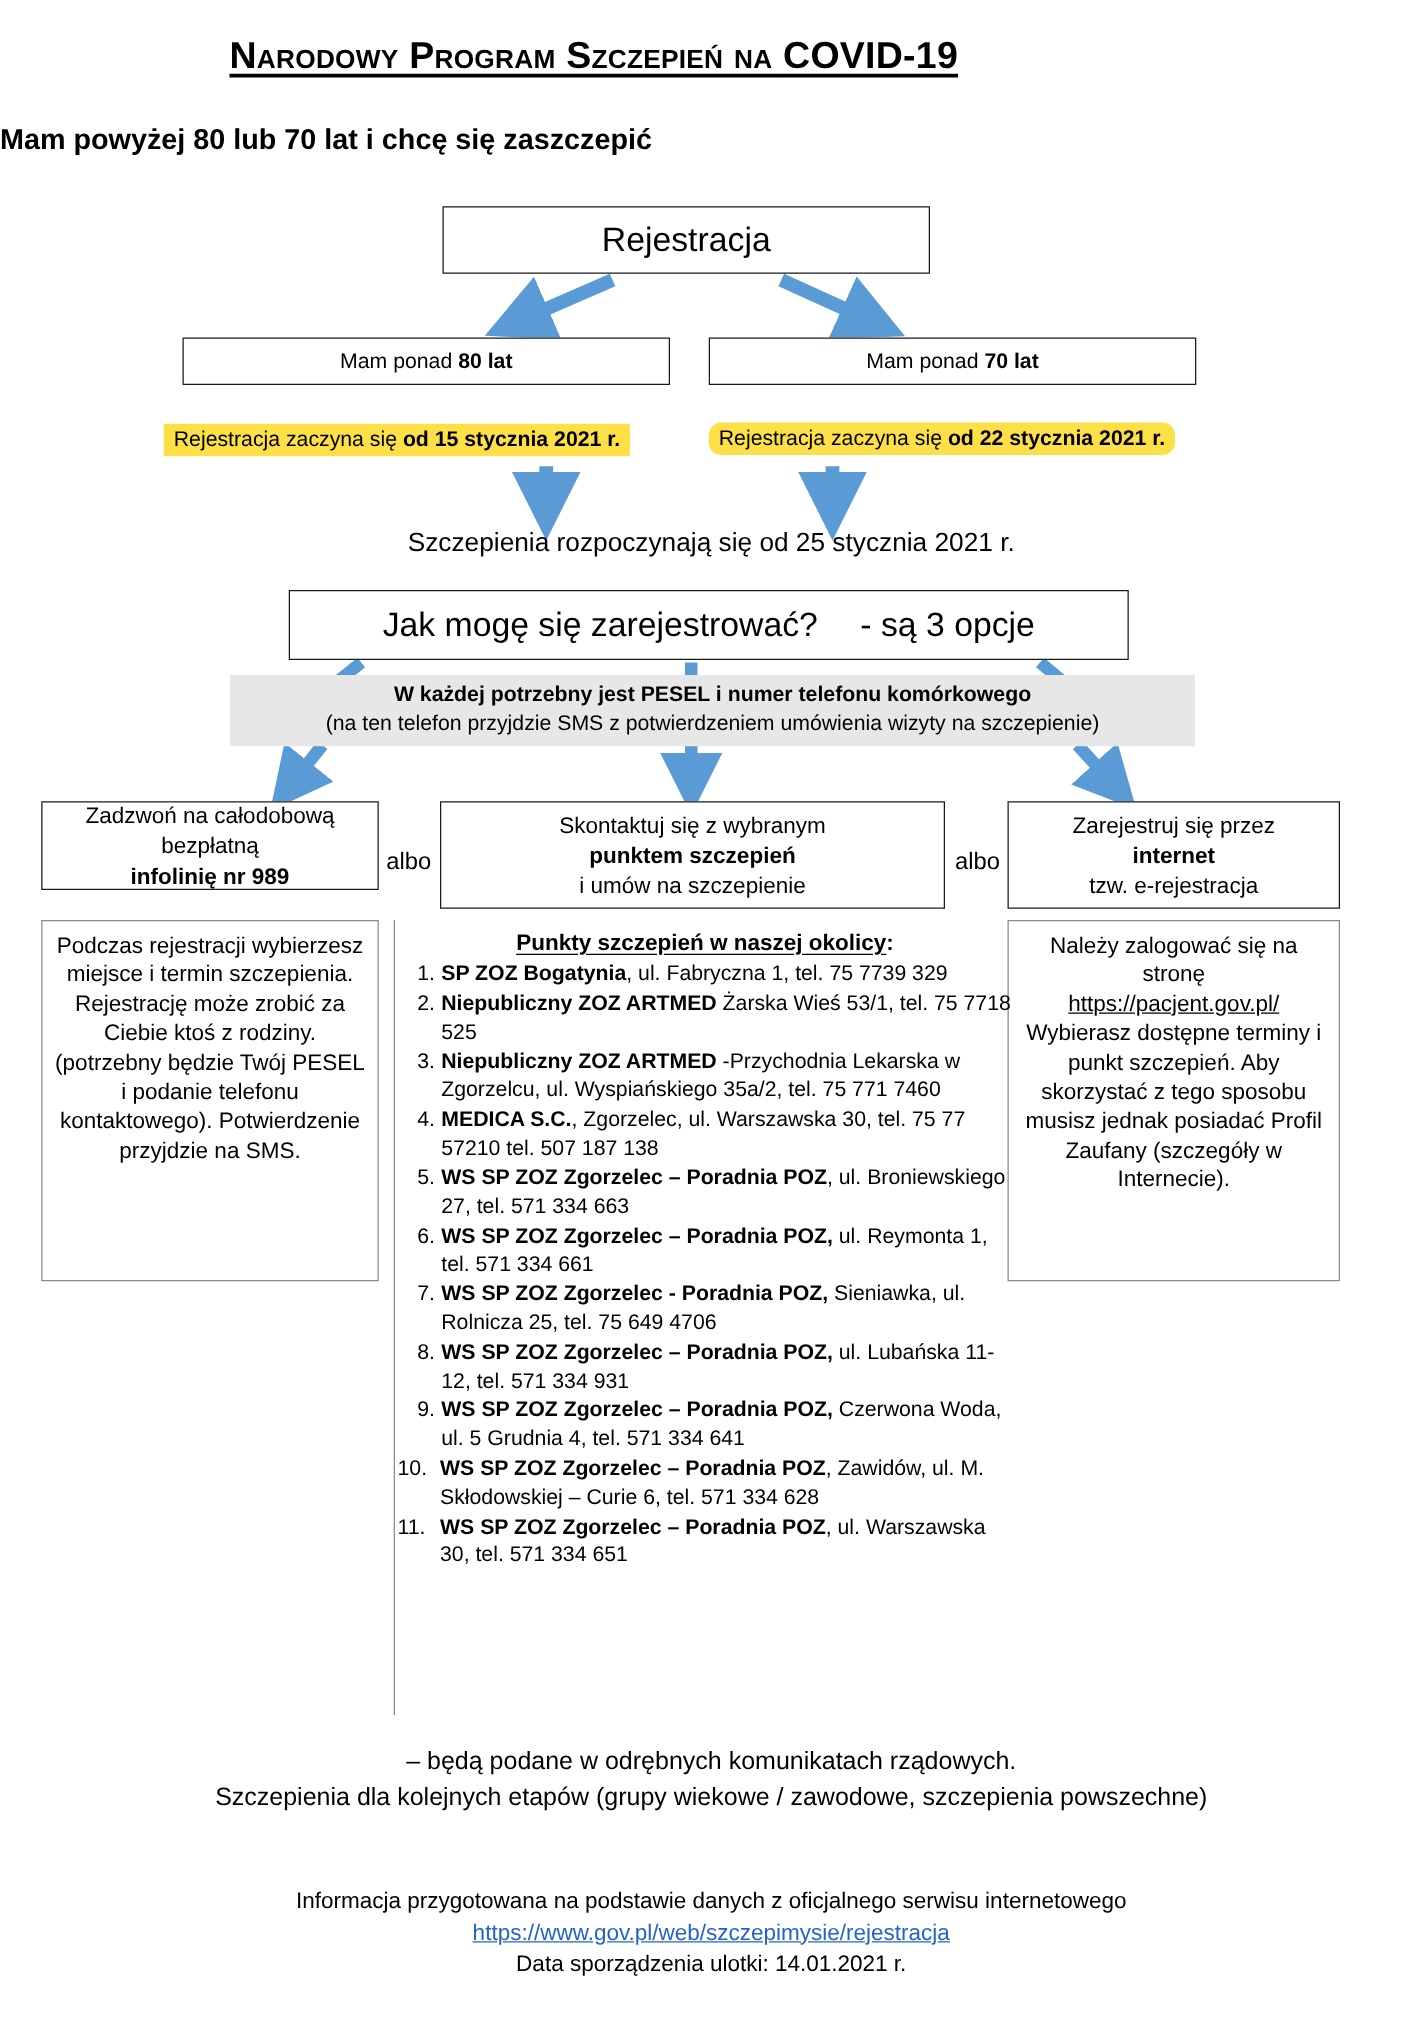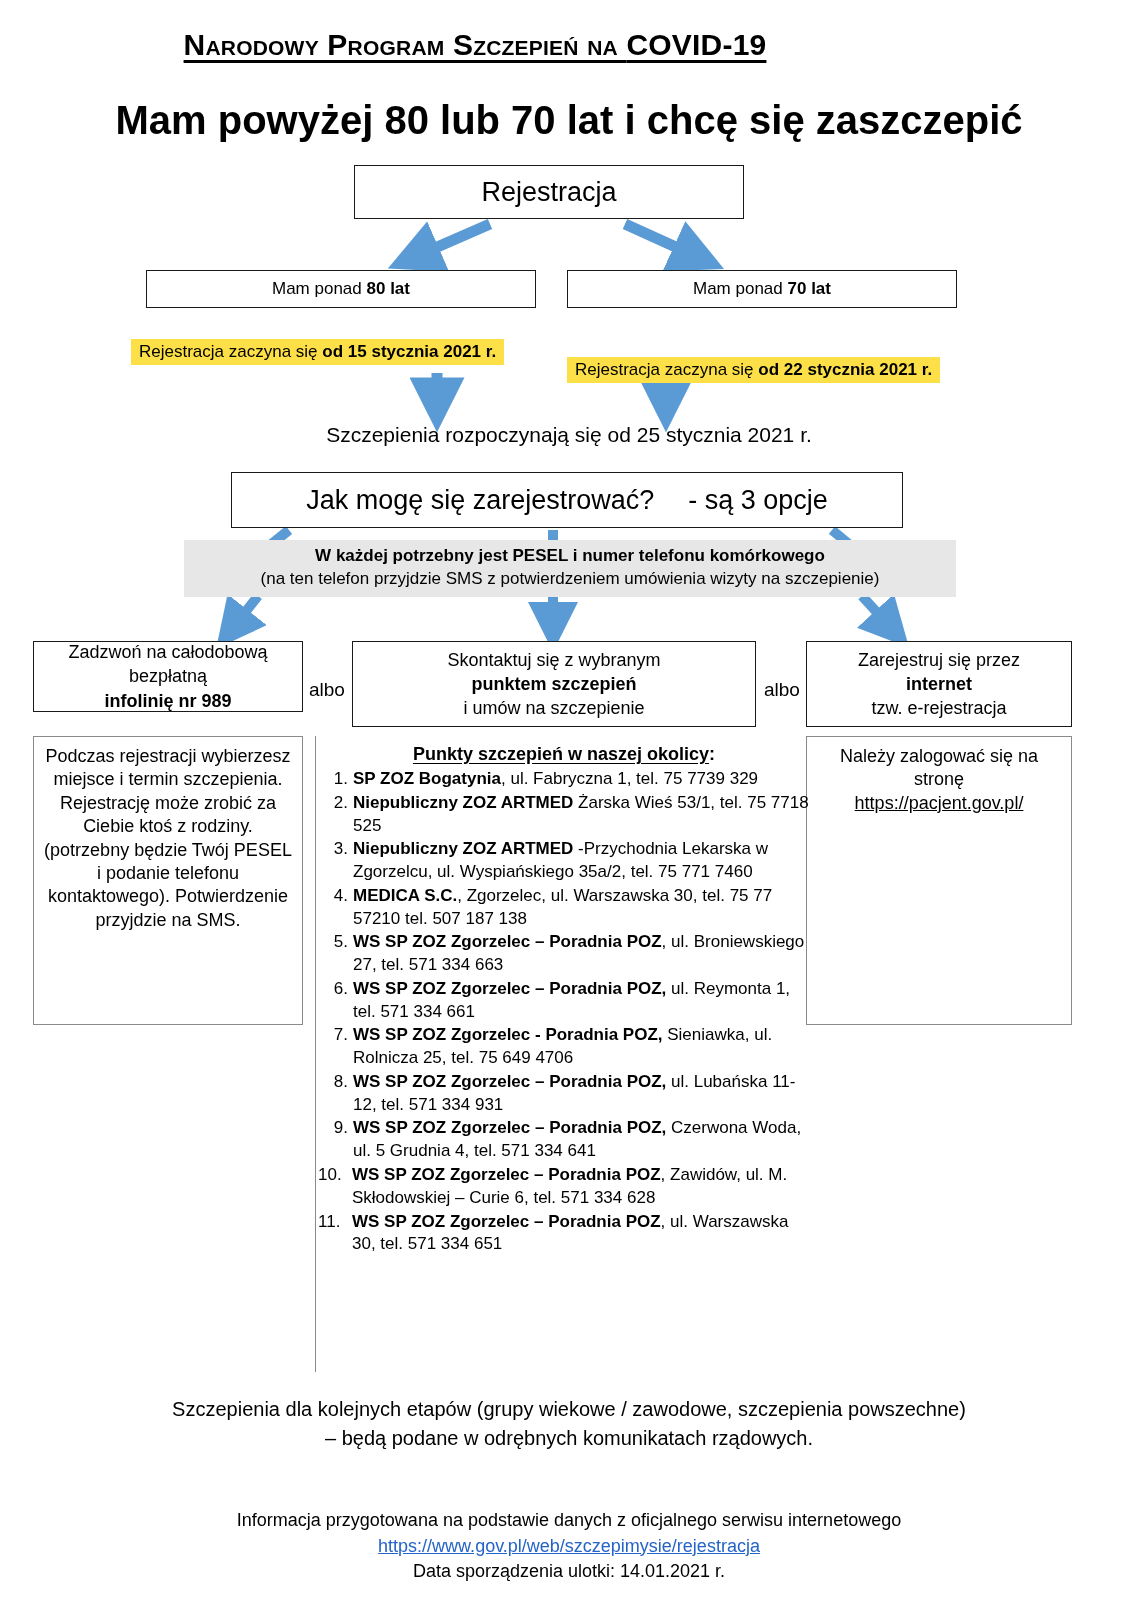--- a/index.html
+++ b/index.html
@@ -27,22 +27,22 @@
     letter-spacing: .2px;
   }
   .title-main span.u {
     text-decoration: underline;
     text-underline-offset: 5px;
     text-decoration-thickness: 2.5px;
   }
   .title-sub {
     position: absolute;
     top: 98px; left: 0; width: 1138px;
-    text-align: center;
-    font-size: 40px;
+    text-align: left;
+    font-size: 23px;
     font-weight: bold;
   }
 
   
   .box {
     position: absolute;
     border: 1.6px solid #1a1a1a;
     box-sizing: border-box;
     background: #ffffff;
     display: flex;
@@ -61,21 +61,21 @@
   .hl {
     position: absolute;
     background: #fde047;
     font-size: 17px;
     text-align: center;
     padding: 3px 8px;
     box-sizing: border-box;
     white-space: nowrap;
   }
   .hl80 { top: 339px; left: 131px; }
-  .hl70 { top: 357px; left: 567px; }
+  .hl70 { top: 338px; left: 567px; border-radius: 10px; }
 
   .start-line {
     position: absolute;
     top: 423px; left: 0; width: 1138px;
     text-align: center;
     font-size: 21px;
   }
 
   .jakmoge {
     top: 472px; left: 231px; width: 672px; height: 56px;
@@ -286,20 +286,21 @@
 <div class="albo albo-l">albo</div>
 <div class="albo albo-r">albo</div>
 
 <div class="body-box body1">Podczas rejestracji wybierzesz miejsce i termin szczepienia. Rejestrację może zrobić za Ciebie ktoś z rodziny. (potrzebny będzie Twój PESEL i podanie telefonu kontaktowego). Potwierdzenie przyjdzie na SMS.</div>
 
 <div class="body-box body3">
   <span>Należy zalogować się na stronę</span>
   <br>
   <a class="link" href="#">https://pacjent.gov.pl/</a>
   <br>
+  <span>Wybierasz dostępne terminy i punkt szczepień. Aby skorzystać z tego sposobu musisz jednak posiadać Profil Zaufany (szczegóły w Internecie).</span>
 </div>
 
 <div class="points-box">
   <div class="points-title">
     <u>Punkty szczepień w naszej okolicy</u><span>:</span>
   </div>
   <ol class="points" id="points-list">
       <li><span class="num">1.</span><b>SP ZOZ Bogatynia</b><span>, ul. Fabryczna 1, tel. 75 7739 329</span></li>
       <li><span class="num">2.</span><b>Niepubliczny ZOZ ARTMED</b><span> Żarska Wieś 53/1, tel. 75 7718 525</span></li>
       <li><span class="num">3.</span><b>Niepubliczny ZOZ ARTMED</b><span> -Przychodnia Lekarska w Zgorzelcu, ul. Wyspiańskiego 35a/2, tel. 75 771 7460</span></li>
@@ -308,21 +309,21 @@
       <li><span class="num">6.</span><b>WS SP ZOZ Zgorzelec – Poradnia POZ,</b><span> ul. Reymonta 1, tel. 571 334 661</span></li>
       <li><span class="num">7.</span><b>WS SP ZOZ Zgorzelec - Poradnia POZ,</b><span> Sieniawka, ul. Rolnicza 25, tel. 75 649 4706</span></li>
       <li><span class="num">8.</span><b>WS SP ZOZ Zgorzelec – Poradnia POZ,</b><span> ul. Lubańska 11-12, tel. 571 334 931</span></li>
       <li><span class="num">9.</span><b>WS SP ZOZ Zgorzelec – Poradnia POZ,</b><span> Czerwona Woda, ul. 5 Grudnia 4, tel. 571 334 641</span></li>
       <li class="tight"><span class="num">10.</span><b>WS SP ZOZ Zgorzelec – Poradnia POZ</b><span>, Zawidów, ul. M. Skłodowskiej – Curie 6, tel. 571 334 628</span></li>
       <li class="tight"><span class="num">11.</span><b>WS SP ZOZ Zgorzelec – Poradnia POZ</b><span>, ul. Warszawska 30, tel. 571 334 651</span></li>
     </ol>
 </div>
 
 <div class="footer-a">
+  <div>– będą podane w odrębnych komunikatach rządowych.</div>
   <div>Szczepienia dla kolejnych etapów (grupy wiekowe / zawodowe, szczepienia powszechne)</div>
-  <div>– będą podane w odrębnych komunikatach rządowych.</div>
 </div>
 
 <div class="footer-b">
   <div>Informacja przygotowana na podstawie danych z oficjalnego serwisu internetowego</div>
   <div><a class="link" href="#">https://www.gov.pl/web/szczepimysie/rejestracja</a></div>
   <div>Data sporządzenia ulotki: 14.01.2021 r.</div>
 </div>
 
 </body></html>

